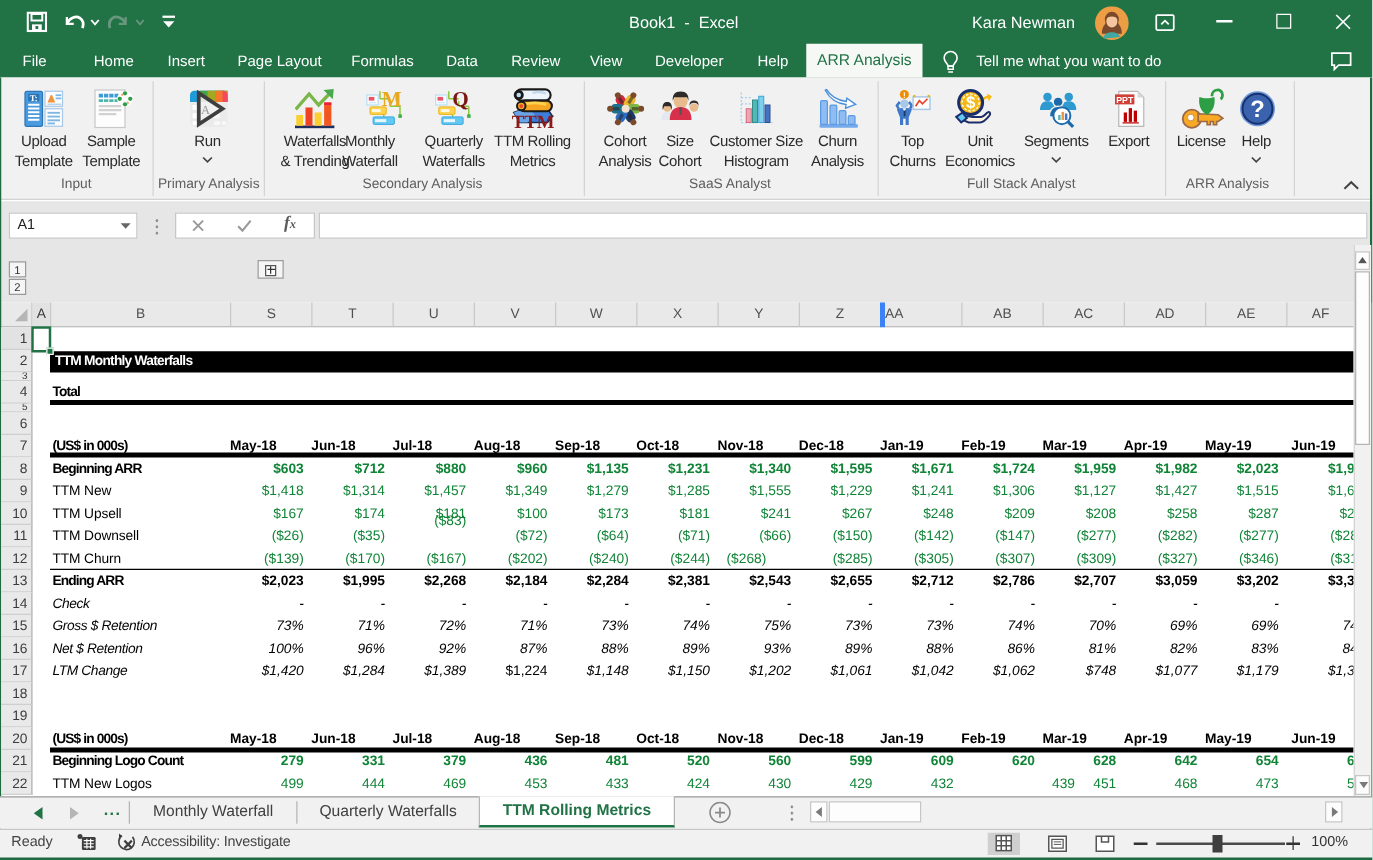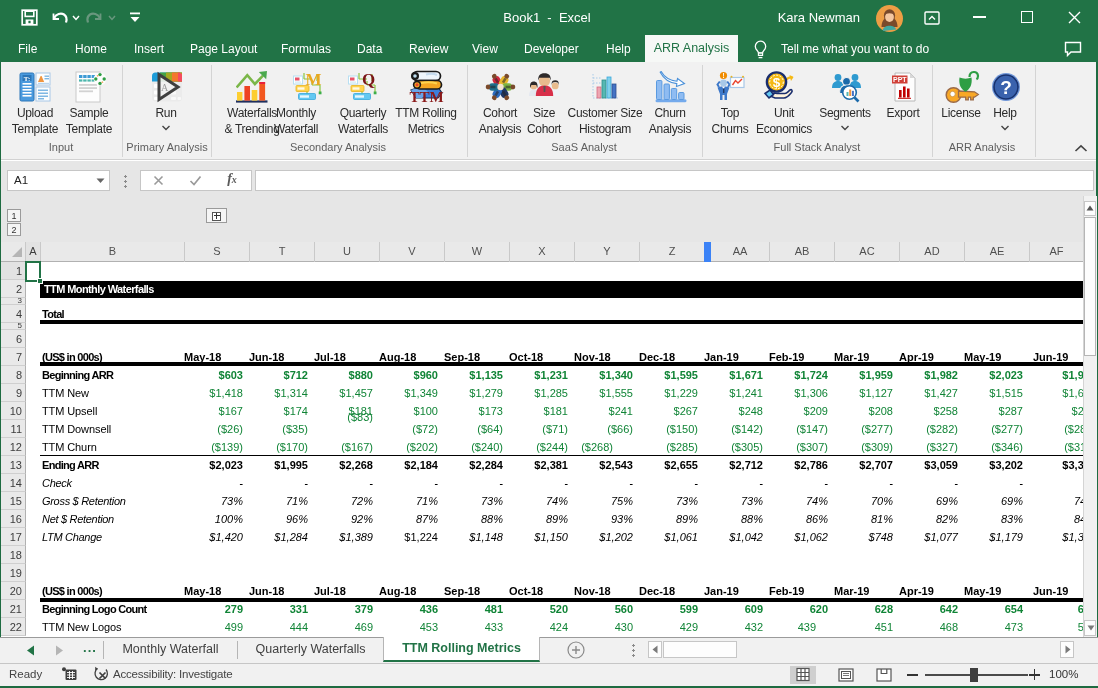--- a/index.html
+++ b/index.html
@@ -396,21 +396,21 @@
 <div class="a" style="left:26px;top:242px;width:14px;height:20px;background:#e2e2e2;border-bottom:1px solid #b1b1b1;font-size:11px;color:#3c3c3c;text-align:center;line-height:19px;">A</div>
 <div class="a" style="left:40px;top:242px;width:144px;height:20px;font-size:11px;color:#505050;text-align:center;line-height:19px;border-left:1px solid #c9c9c9;">B</div>
 <div class="a" style="left:184px;top:242px;width:65px;height:20px;font-size:11px;color:#505050;text-align:center;line-height:19px;border-left:1px solid #c9c9c9;overflow:hidden;">S</div>
 <div class="a" style="left:249px;top:242px;width:65px;height:20px;font-size:11px;color:#505050;text-align:center;line-height:19px;border-left:1px solid #c9c9c9;overflow:hidden;">T</div>
 <div class="a" style="left:314px;top:242px;width:65px;height:20px;font-size:11px;color:#505050;text-align:center;line-height:19px;border-left:1px solid #c9c9c9;overflow:hidden;">U</div>
 <div class="a" style="left:379px;top:242px;width:65px;height:20px;font-size:11px;color:#505050;text-align:center;line-height:19px;border-left:1px solid #c9c9c9;overflow:hidden;">V</div>
 <div class="a" style="left:444px;top:242px;width:65px;height:20px;font-size:11px;color:#505050;text-align:center;line-height:19px;border-left:1px solid #c9c9c9;overflow:hidden;">W</div>
 <div class="a" style="left:509px;top:242px;width:65px;height:20px;font-size:11px;color:#505050;text-align:center;line-height:19px;border-left:1px solid #c9c9c9;overflow:hidden;">X</div>
 <div class="a" style="left:574px;top:242px;width:65px;height:20px;font-size:11px;color:#505050;text-align:center;line-height:19px;border-left:1px solid #c9c9c9;overflow:hidden;">Y</div>
 <div class="a" style="left:639px;top:242px;width:65px;height:20px;font-size:11px;color:#505050;text-align:center;line-height:19px;border-left:1px solid #c9c9c9;overflow:hidden;">Z</div>
-<div class="a" style="left:704px;top:242px;width:65px;height:20px;font-size:11px;color:#505050;text-align:center;line-height:19px;border-left:7px solid #3b82f6;overflow:hidden;">AA</div>
+<div class="a" style="left:704px;top:242px;width:65px;height:20px;font-size:11px;color:#505050;text-align:left;line-height:19px;border-left:4px solid #3b82f6;overflow:hidden;">AA</div>
 <div class="a" style="left:769px;top:242px;width:65px;height:20px;font-size:11px;color:#505050;text-align:center;line-height:19px;border-left:1px solid #c9c9c9;overflow:hidden;">AB</div>
 <div class="a" style="left:834px;top:242px;width:65px;height:20px;font-size:11px;color:#505050;text-align:center;line-height:19px;border-left:1px solid #c9c9c9;overflow:hidden;">AC</div>
 <div class="a" style="left:899px;top:242px;width:65px;height:20px;font-size:11px;color:#505050;text-align:center;line-height:19px;border-left:1px solid #c9c9c9;overflow:hidden;">AD</div>
 <div class="a" style="left:964px;top:242px;width:65px;height:20px;font-size:11px;color:#505050;text-align:center;line-height:19px;border-left:1px solid #c9c9c9;overflow:hidden;">AE</div>
 <div class="a" style="left:1029px;top:242px;width:54px;height:20px;font-size:11px;color:#505050;text-align:center;line-height:19px;border-left:1px solid #c9c9c9;overflow:hidden;">AF</div>
 <div class="a" style="left:0;top:262px;width:1083px;height:375px;background:#fff;"></div>
 <div class="a" style="left:0;top:62px;width:1px;height:626px;background:#1e6b41;"></div>
 <div class="a" style="left:1096px;top:62px;width:2px;height:626px;background:#1e6b41;"></div>
 <div class="gut" style="top:262px;height:18px;line-height:18px;background:#e2e2e2;border-right:1px solid #b1b1b1;font-size:11px;padding-right:3px;text-align:right;">1</div>
 <div class="gut" style="top:280px;height:18px;line-height:18px;background:#e9e9e9;border-right:1px solid #b1b1b1;font-size:11px;padding-right:3px;text-align:right;">2</div>
@@ -640,21 +640,21 @@
 <div class="num" style="left:1029px;top:600px;width:67px;line-height:18px;color:#108436;font-weight:bold;">668</div>
 <div class="num" style="left:184px;top:618px;width:59px;line-height:18px;color:#108436;">499</div>
 <div class="num" style="left:249px;top:618px;width:59px;line-height:18px;color:#108436;">444</div>
 <div class="num" style="left:314px;top:618px;width:59px;line-height:18px;color:#108436;">469</div>
 <div class="num" style="left:379px;top:618px;width:59px;line-height:18px;color:#108436;">453</div>
 <div class="num" style="left:444px;top:618px;width:59px;line-height:18px;color:#108436;">433</div>
 <div class="num" style="left:509px;top:618px;width:59px;line-height:18px;color:#108436;">424</div>
 <div class="num" style="left:574px;top:618px;width:59px;line-height:18px;color:#108436;">430</div>
 <div class="num" style="left:639px;top:618px;width:59px;line-height:18px;color:#108436;">429</div>
 <div class="num" style="left:704px;top:618px;width:59px;line-height:18px;color:#108436;">432</div>
-<div class="num" style="left:757px;top:618px;width:59px;line-height:18px;color:#108436;">439</div>
+<div class="num" style="left:801px;top:618px;width:59px;line-height:18px;color:#108436;">439</div>
 <div class="num" style="left:834px;top:618px;width:59px;line-height:18px;color:#108436;">451</div>
 <div class="num" style="left:899px;top:618px;width:59px;line-height:18px;color:#108436;">468</div>
 <div class="num" style="left:964px;top:618px;width:59px;line-height:18px;color:#108436;">473</div>
 <div class="num" style="left:1029px;top:618px;width:67px;line-height:18px;color:#108436;">504</div>
 <div class="a" style="left:1083px;top:242px;width:14px;height:395px;background:#f1f1f1;"></div>
 <div class="a" style="left:1083px;top:196px;width:14px;height:441px;background:#f1f1f1;border-left:1px solid #d4d4d4;"></div>
 <div class="a" style="left:1084px;top:201px;width:12px;height:15px;background:#fdfdfd;border:1px solid #c6c6c6;"></div>
 <svg class="ic" style="left:1086px;top:205px;" width="8" height="6" viewBox="0 0 8 6">
     <path d="M4,0.5 L7.5,5.5 L0.5,5.5 Z" fill="#555"></path>
   </svg>

